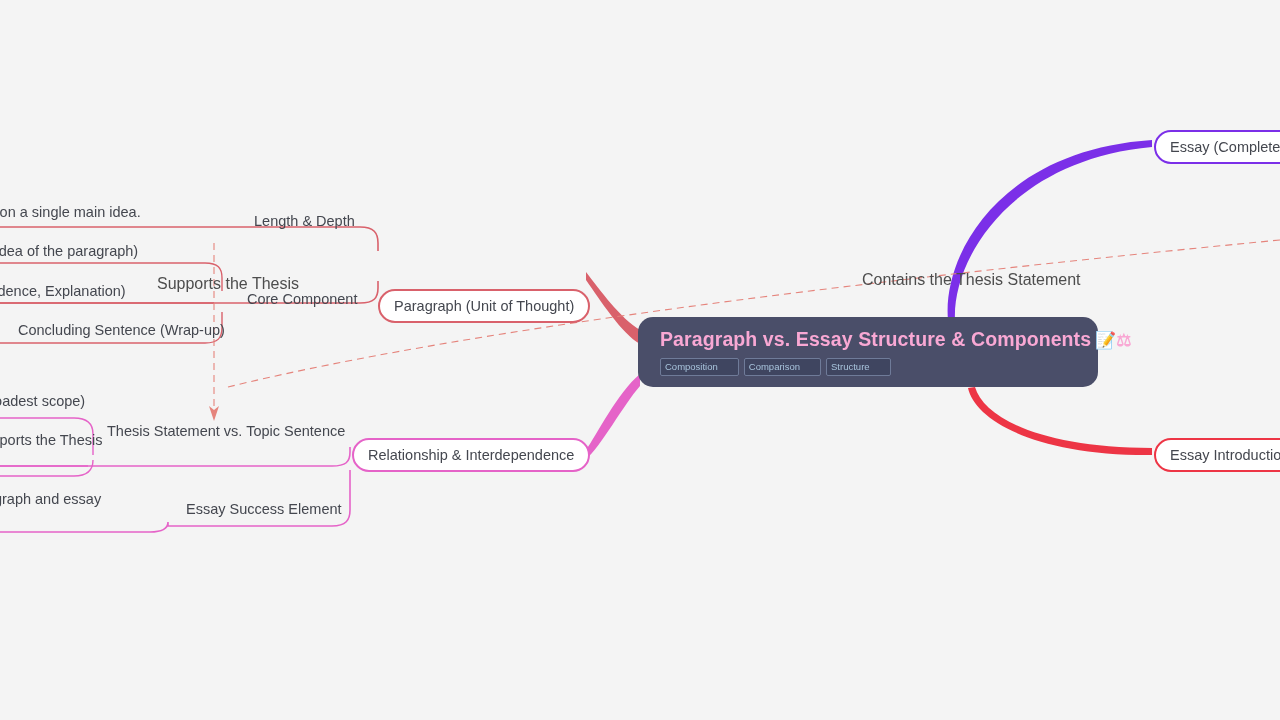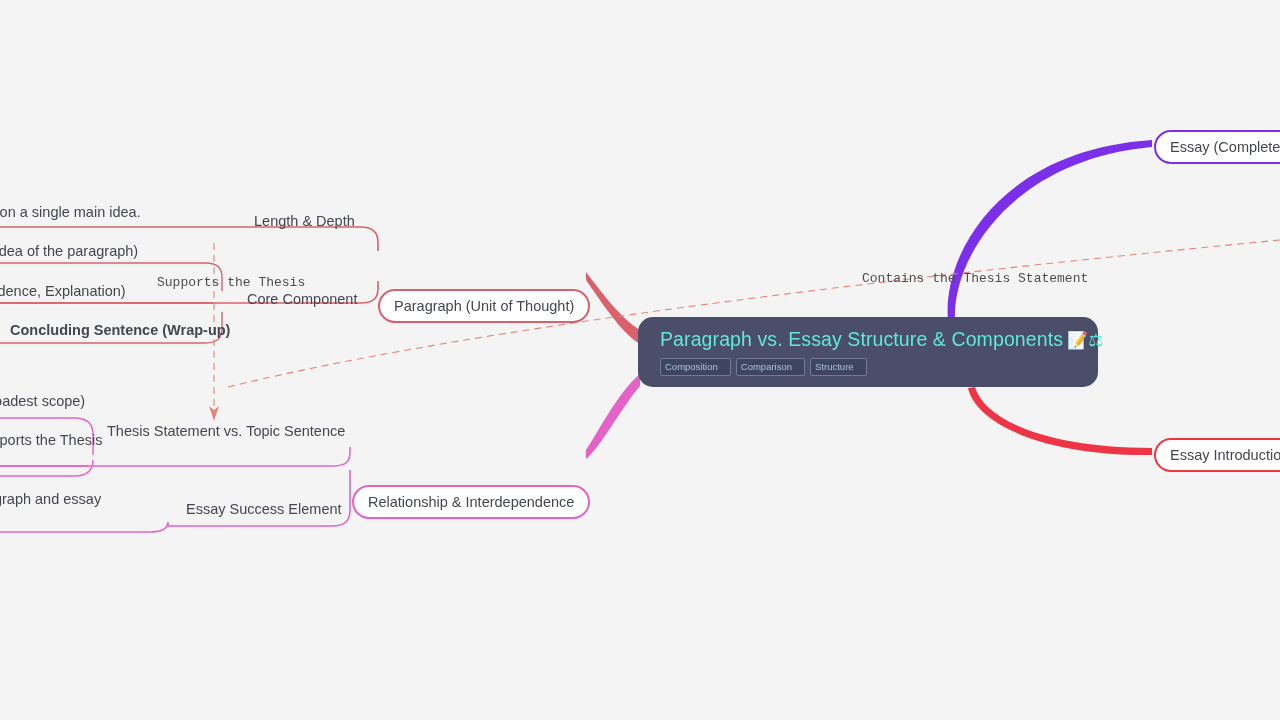--- a/index.html
+++ b/index.html
@@ -36,23 +36,23 @@
     left: 638px;
     top: 317px;
     width: 460px;
     height: 70px;
     background: #4a4e69;
     border-radius: 15px;
     box-sizing: border-box;
     padding: 11px 20px 0 22px;
   }
   .root-title {
-    color: #5eead4;
+    color: #f9a8d4;
     font-size: 19.5px;
-    font-weight: 400;
+    font-weight: 700;
     letter-spacing: 0.1px;
     white-space: nowrap;
     line-height: 1.15;
     text-align: right;
   }
   .root-emoji {
     font-size: 17px;
     margin-left: 4px;
     letter-spacing: 0;
   }
@@ -60,21 +60,21 @@
     margin-top: 7px;
     display: flex;
     gap: 5px;
   }
   .tag {
     background: #3f4560;
     border: 1px solid #6f7b99;
     color: #a8c4dc;
     font-size: 9.5px;
     line-height: 1;
-    padding: 3px 12px 4px 4px;
+    padding: 3px 20px 4px 4px;
     border-radius: 2px;
     white-space: nowrap;
   }
 
   
   .pill {
     position: absolute;
     background: #ffffff;
     border: 2px solid #d9616b;
     border-radius: 17px;
@@ -85,41 +85,40 @@
     justify-content: center;
     padding: 0 14px;
     white-space: nowrap;
   }
   .pill span {
     font-size: 14.5px;
     color: #44474f;
     line-height: 1;
   }
   .pill.red    { border-color: #d9616b; }
-  .pill.pink   { border-color: #e563c8; margin-top: 47px; }
+  .pill.pink   { border-color: #e563c8; }
   .pill.purple { border-color: #7b2fe8; }
   .pill.crimson{ border-color: #ed3545; }
 
   
   .leaf {
     position: absolute;
     font-size: 14.5px;
     color: #44474f;
     white-space: nowrap;
     line-height: 1;
   }
 
   
   .rel-label {
     position: absolute;
-    font-size: 13px;
+    font-size: 16px;
     color: #4d4d4d;
     white-space: nowrap;
     line-height: 1;
-    font-family: Liberation Mono, monospace;
   }
 </style>
 </head>
 <body>
 
 <div id="canvas">
 
   <svg class="links" viewBox="0 0 1280 720">
 
     <path d="M 640,330 C 620,318 600,290 586,272 L 586,280 C 600,300 622,334 640,344 Z" fill="#d9616b"></path>
@@ -197,21 +196,21 @@
   </div>
 
   <div class="leaf" style="left:-148px; top:244px;">
     <span>Topic Sentence (Main idea of the paragraph)</span>
   </div>
 
   <div class="leaf" style="left:-150px; top:284px;">
     <span>Supporting Details (Evidence, Explanation)</span>
   </div>
 
-  <div class="leaf" style="left:10px; top:323px;font-weight:bold;">
+  <div class="leaf" style="left:18px; top:323px;">
     <span>Concluding Sentence (Wrap-up)</span>
   </div>
 
   <div class="leaf" style="left:-72px; top:394px;">
     <span>Thesis (Broadest scope)</span>
   </div>
 
   <div class="leaf" style="left:-127px; top:433px;">
     <span>Topic Sentence supports the Thesis</span>
   </div>

